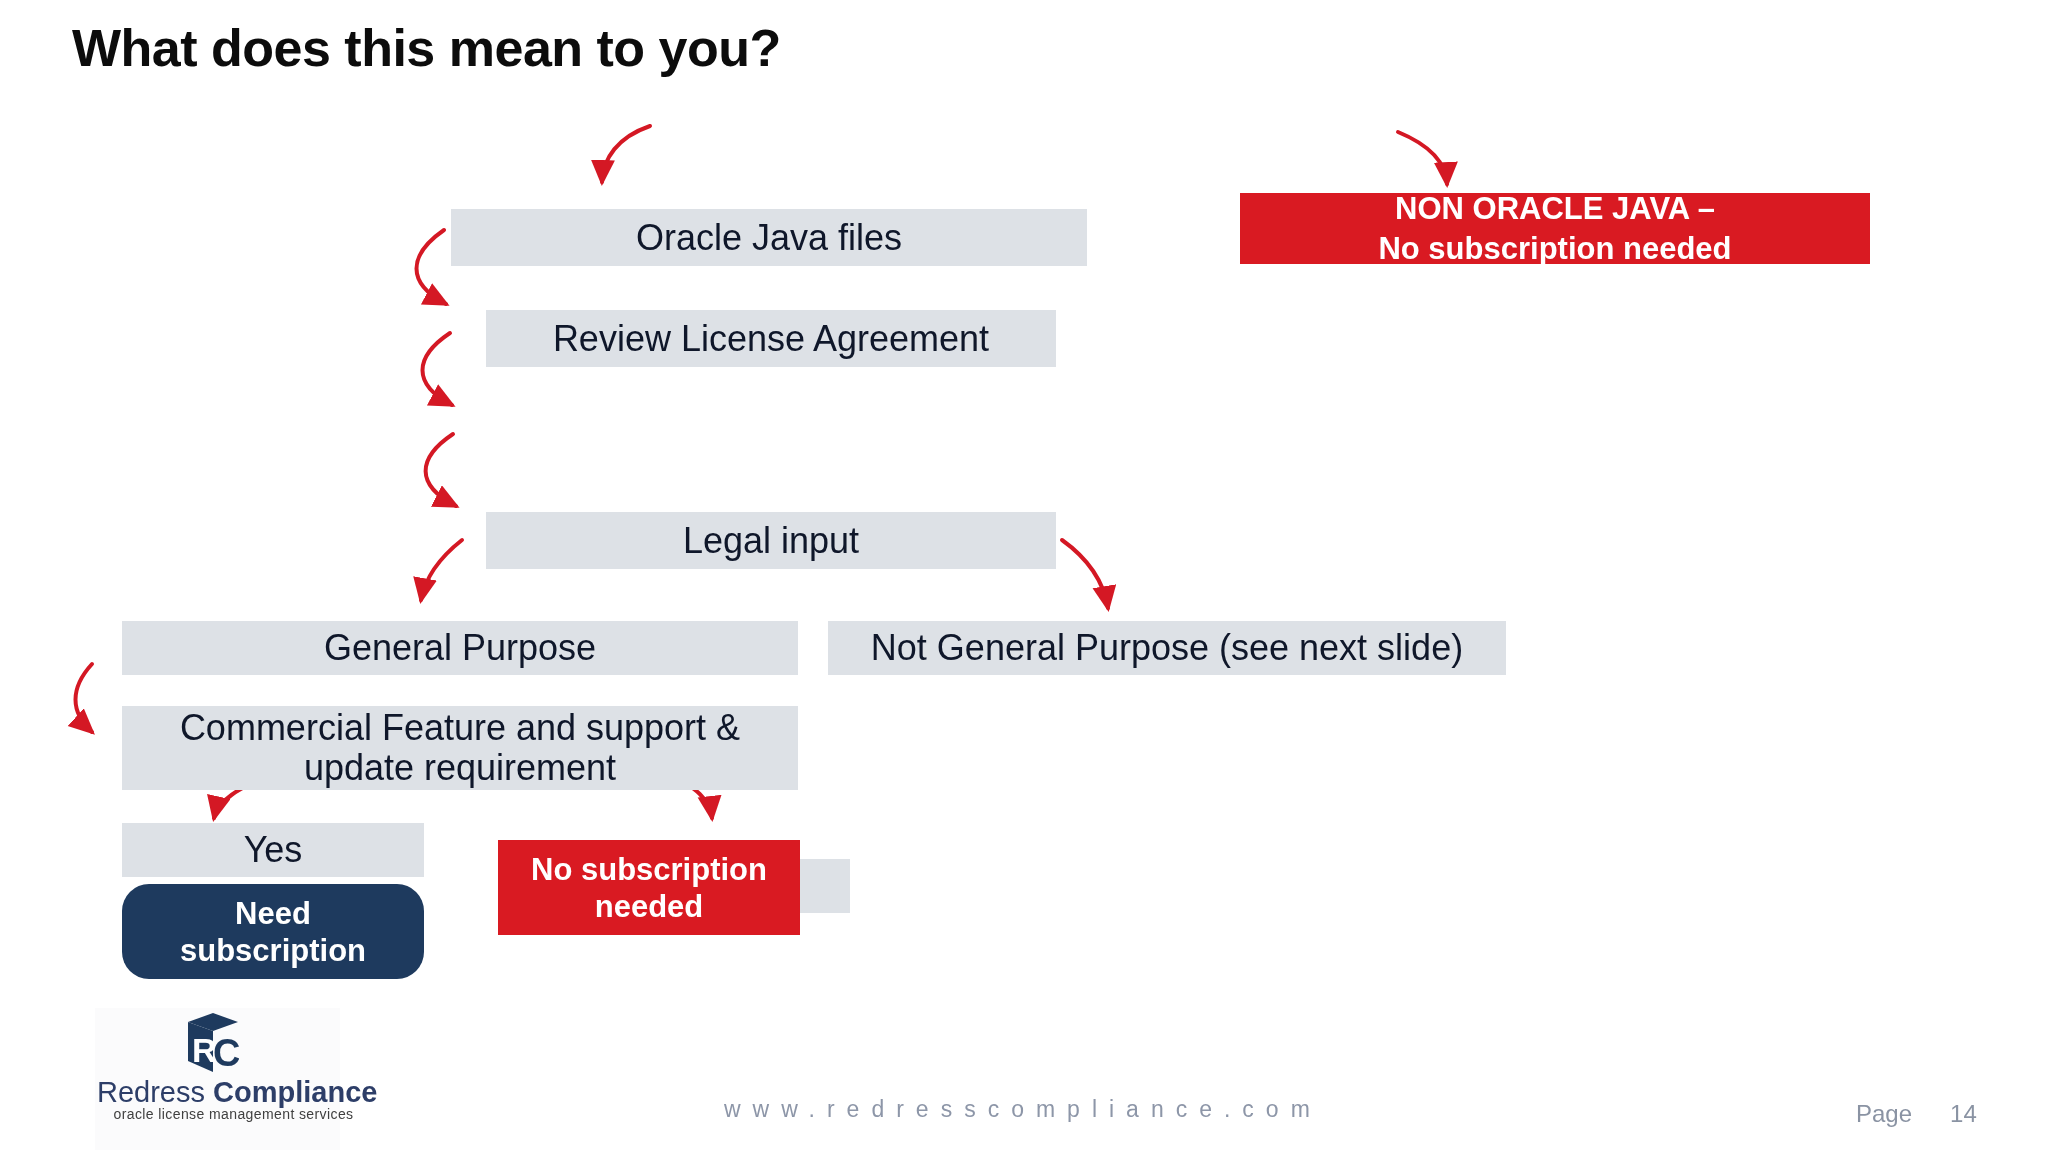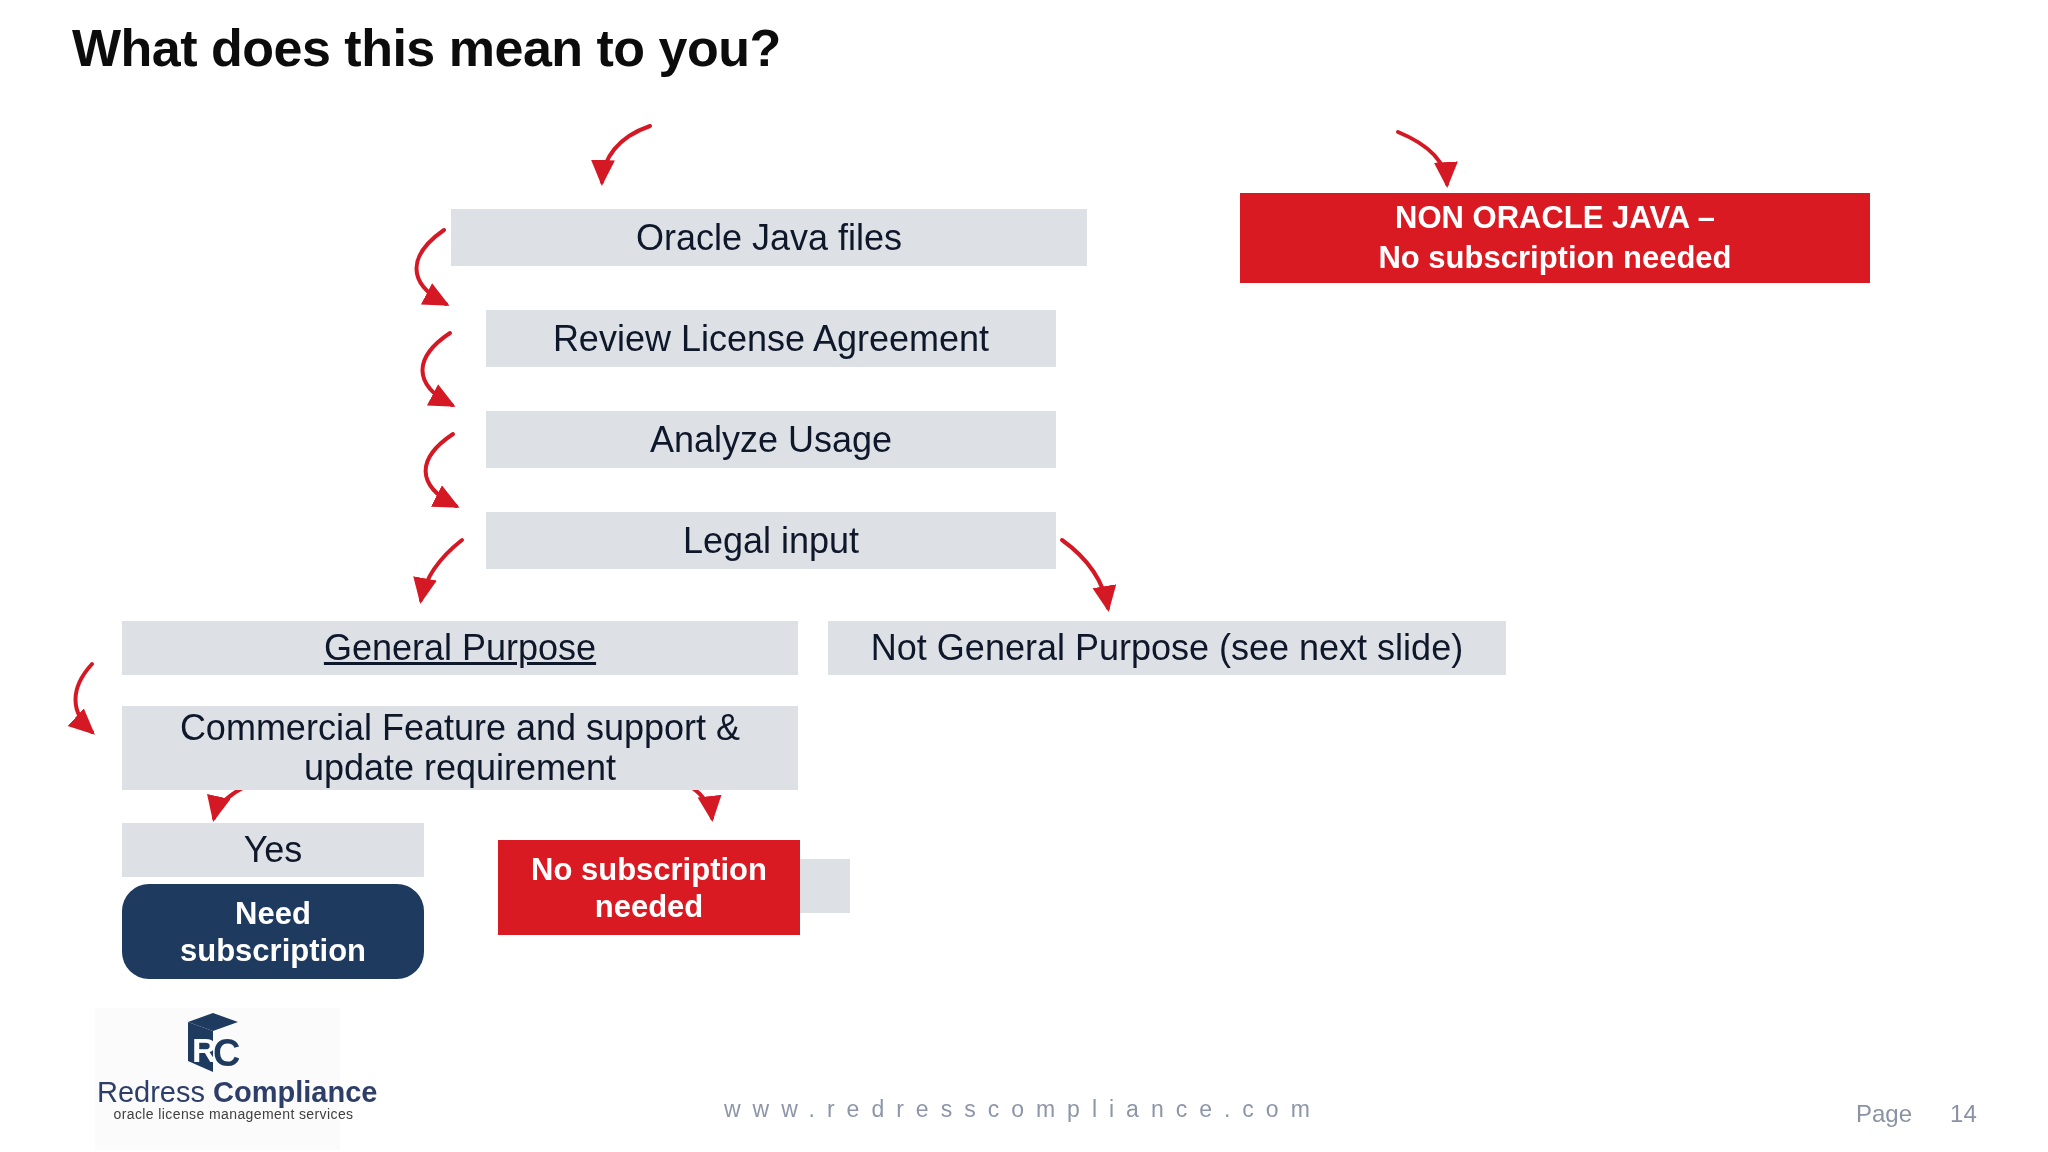--- a/index.html
+++ b/index.html
@@ -24,26 +24,26 @@
     align-items:center; justify-content:center;
     text-align:center;
     line-height:1.16;
   }
   .node span { display:block; }
   .gray  { background:#dde1e6; color:#0f172a; font-size:36px; font-weight:400; }
   .navy  { background:#1e3a5e; color:#ffffff; }
   .redbx { background:#d91a22; color:#ffffff; font-weight:700; }
 
   .n-analyze-java       { left:655px;  top:95px;  width:740px; height:83px; font-size:37px; font-weight:400; }
-  .n-non-oracle         { left:1240px; top:193px; width:630px; height:90px; font-size:31px; line-height:40px; }
+  .n-non-oracle         { left:1240px; top:193px; width:630px; height:71px; font-size:31px; line-height:40px; }
   .n-oracle-files       { left:451px;  top:209px; width:636px; height:57px; }
   .n-review-license     { left:486px;  top:310px; width:570px; height:57px; }
   .n-analyze-usage      { left:486px;  top:411px; width:570px; height:57px; }
   .n-legal-input        { left:486px;  top:512px; width:570px; height:57px; }
-  .n-general-purpose    { left:122px;  top:621px; width:676px; height:54px;text-decoration:underline; }
+  .n-general-purpose    { left:122px;  top:621px; width:676px; height:54px; }
   .n-not-general        { left:828px;  top:621px; width:678px; height:54px; }
   .n-commercial         { left:122px;  top:706px; width:676px; height:84px; line-height:40px; }
   .n-yes                { left:122px;  top:823px; width:302px; height:54px; }
   .n-no                 { left:498px;  top:859px; width:352px; height:54px;font-weight:bold; }
   .n-need-sub           { left:122px;  top:884px; width:302px; height:95px; font-size:31px; font-weight:700; line-height:37px;border-radius:27px; }
   .n-no-sub             { left:498px;  top:840px; width:302px; height:95px; font-size:31px; line-height:37px; }
 
   .arrows { position:absolute; left:0; top:0; width:2048px; height:1152px; pointer-events:none; }
 
   .logo {
@@ -107,23 +107,20 @@
   </div>
 
   <div class="node gray n-oracle-files">
     <span>Oracle Java files</span>
   </div>
 
   <div class="node gray n-review-license">
     <span>Review License Agreement</span>
   </div>
 
-  <div class="node gray n-analyze-usage">
-    <span>Analyze Usage</span>
-  </div>
 
   <div class="node gray n-legal-input">
     <span>Legal input</span>
   </div>
 
   <div class="node gray n-general-purpose">
     <span>General Purpose</span>
   </div>
 
   <div class="node gray n-not-general">

